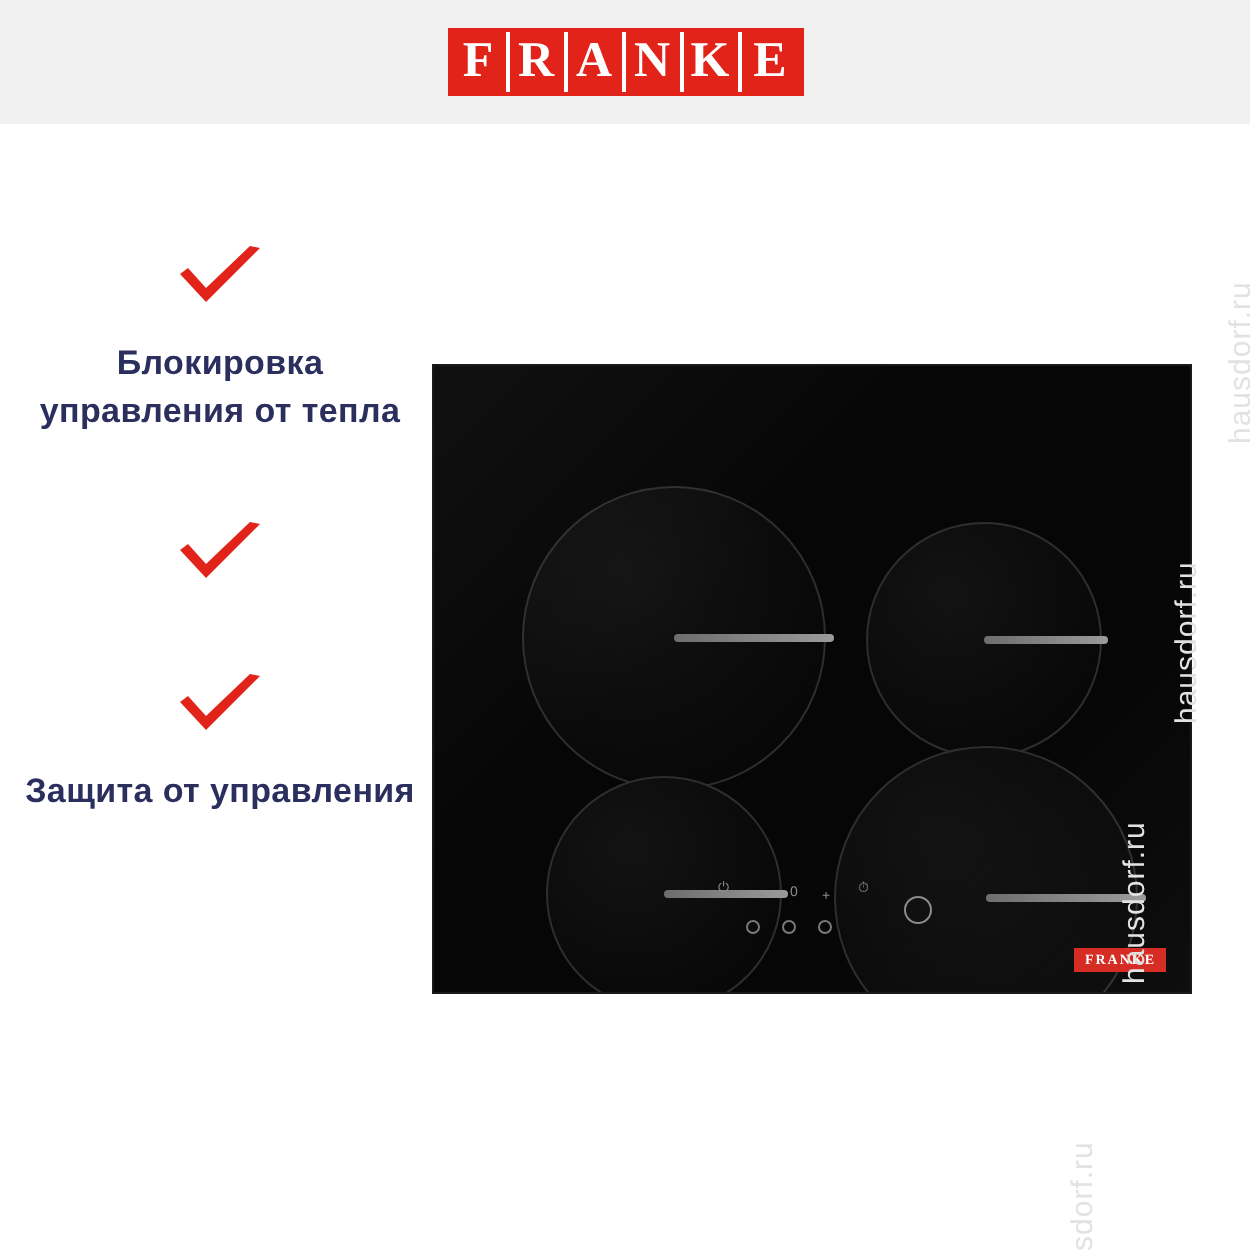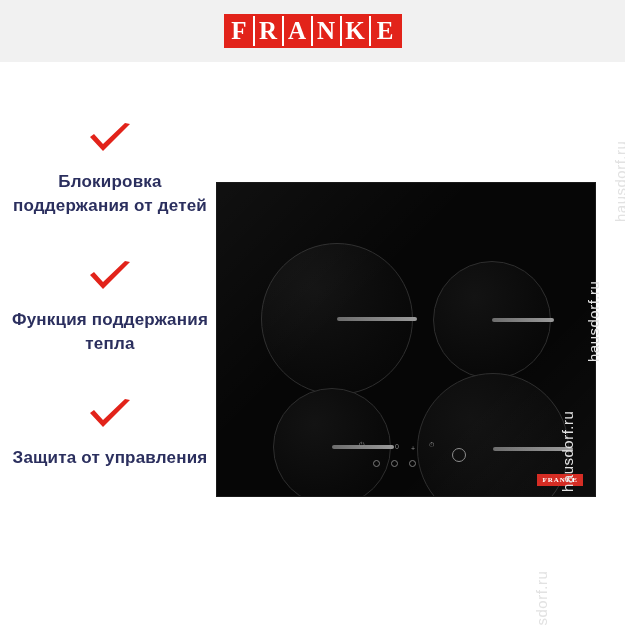--- a/index.html
+++ b/index.html
@@ -189,28 +189,27 @@
   </div>
 
   <div class="content">
 
     <div class="features">
 
       <div class="feature">
         <svg class="check" viewBox="0 0 46 34">
           <path d="M3 15 L16 29 L43 2 L38 1 L16 22 L7 12 Z" fill="#e2231a"></path>
         </svg>
-        <div class="feature-text">Блокировка поддержания от детей</div>
+        <div class="feature-text">Блокировка управления от тепла</div>
       </div>
 
       <div class="feature">
         <svg class="check" viewBox="0 0 46 34">
           <path d="M3 15 L16 29 L43 2 L38 1 L16 22 L7 12 Z" fill="#e2231a"></path>
         </svg>
-        <div class="feature-text">Функция поддержания тепла</div>
       </div>
 
       <div class="feature">
         <svg class="check" viewBox="0 0 46 34">
           <path d="M3 15 L16 29 L43 2 L38 1 L16 22 L7 12 Z" fill="#e2231a"></path>
         </svg>
         <div class="feature-text">Защита от управления</div>
       </div>
 
     </div>

